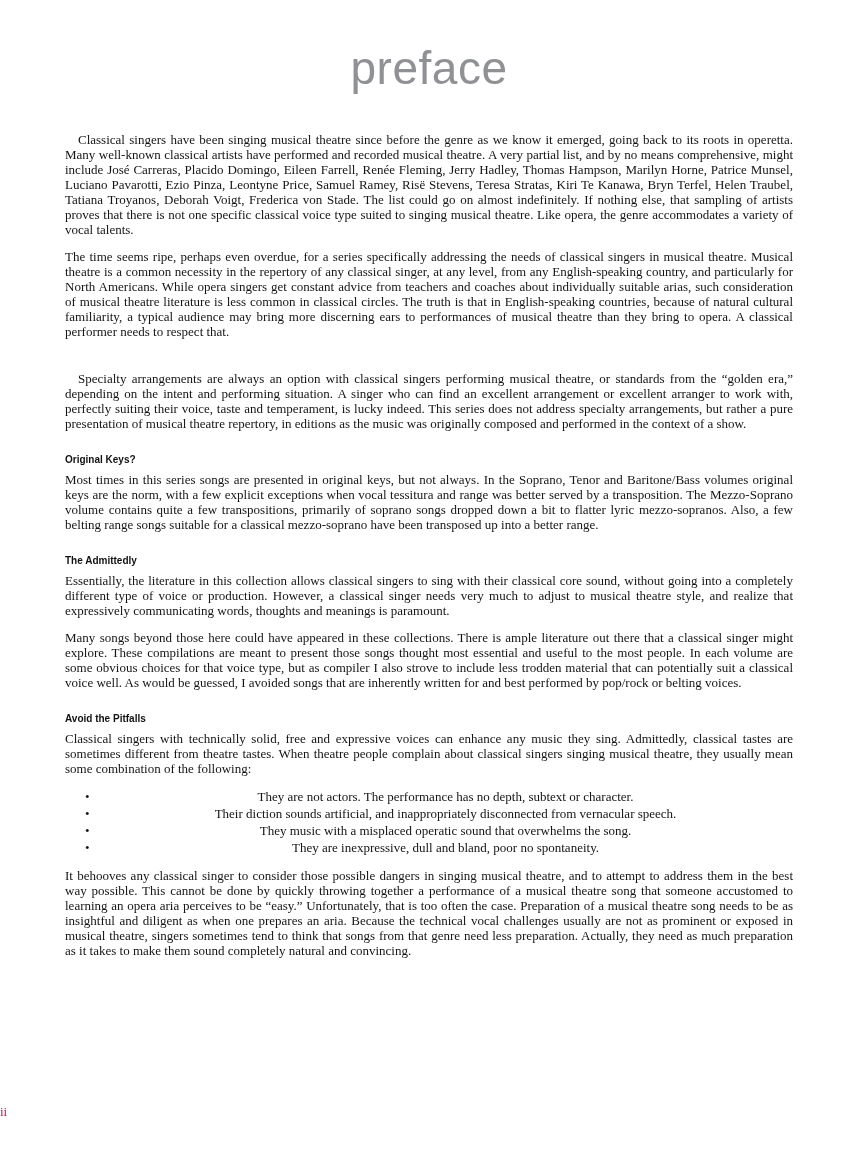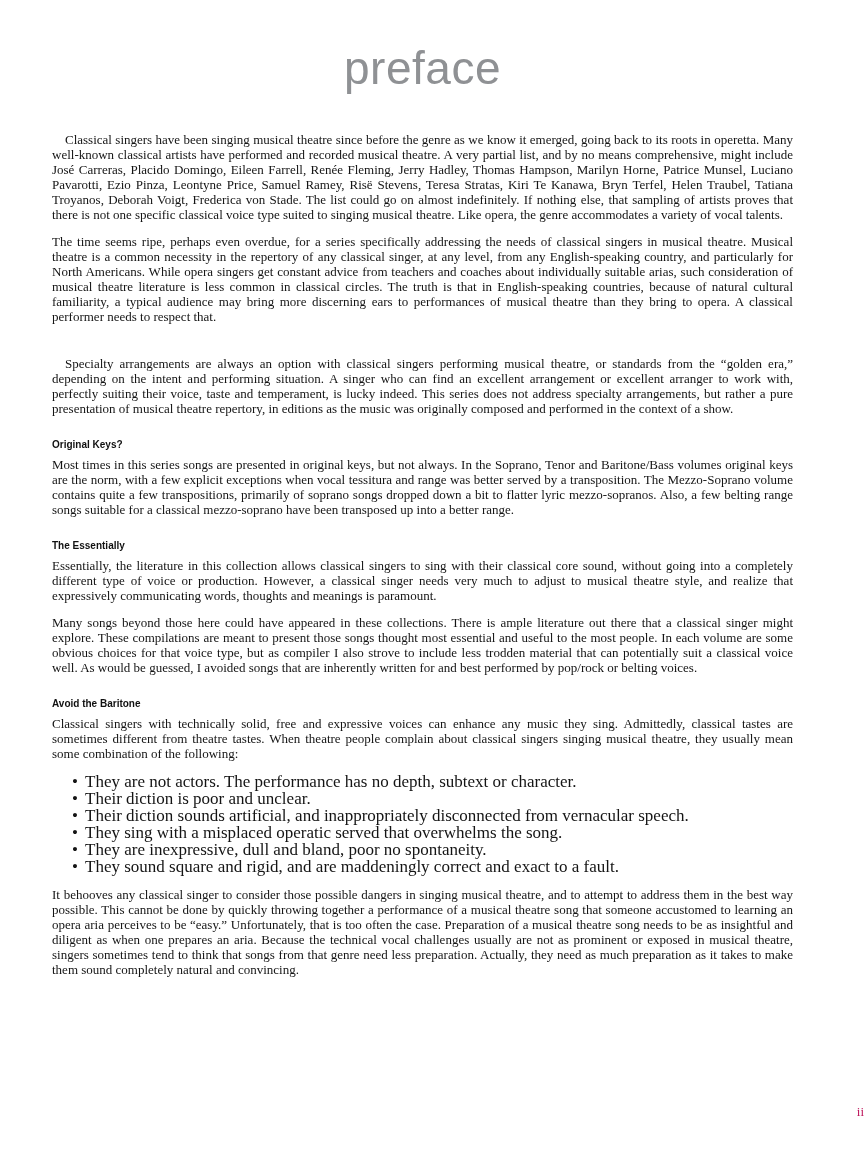--- a/index.html
+++ b/index.html
@@ -12,21 +12,21 @@
     height: 1152px;
     font-family: "Liberation Serif", serif;
     color: #141414;
     position: relative;
     overflow: hidden;
   }
   .page {
     box-sizing: border-box;
     width: 864px;
     height: 1152px;
-    padding: 30px 71px 0 52px;
+    padding: 30px 71px 0 65px;
     position: relative;
   }
   h1.doc-title {
     font-family: "Liberation Sans", sans-serif;
     font-weight: 400;
     color: #8f9194;
     font-size: 46px;
     line-height: 48px;
     text-align: center;
     letter-spacing: 0.5px;
@@ -49,70 +49,68 @@
     line-height: 17px;
     color: #111111;
     margin: 20px 0 4px 0;
   }
   ul.pitfalls {
     list-style: none;
     margin: 4px 0 12px 20px;
     padding: 0;
   }
   ul.pitfalls li {
-    font-size: 17px;
+    font-size: 13px;
     line-height: 17px;
     position: relative;
     padding-left: 13px;
-    text-align: left;
+    text-align: center;
   }
   ul.pitfalls li::before {
     content: "\2022";
     position: absolute;
     left: 0;
     top: 0;
   }
   .page-number {
     position: absolute;
     bottom: 32px;
     left: 0;
     width: 100%;
-    text-align: right;
+    text-align: left;
     font-size: 13px;
     color: #be185d;
     margin-top: 13px;
   }
 </style>
 </head>
 <body>
 
 <div class="page">
 
   <h1 class="doc-title">preface</h1>
 
   <p class="body indent">Classical singers have been singing musical theatre since before the genre as we know it emerged, going back to its roots in operetta. Many well-known classical artists have performed and recorded musical theatre. A very partial list, and by no means comprehensive, might include José Carreras, Placido Domingo, Eileen Farrell, Renée Fleming, Jerry Hadley, Thomas Hampson, Marilyn Horne, Patrice Munsel, Luciano Pavarotti, Ezio Pinza, Leontyne Price, Samuel Ramey, Risë Stevens, Teresa Stratas, Kiri Te Kanawa, Bryn Terfel, Helen Traubel, Tatiana Troyanos, Deborah Voigt, Frederica von Stade. The list could go on almost indefinitely. If nothing else, that sampling of artists proves that there is not one specific classical voice type suited to singing musical theatre. Like opera, the genre accommodates a variety of vocal talents.</p>
   <p class="body">The time seems ripe, perhaps even overdue, for a series specifically addressing the needs of classical singers in musical theatre. Musical theatre is a common necessity in the repertory of any classical singer, at any level, from any English-speaking country, and particularly for North Americans. While opera singers get constant advice from teachers and coaches about individually suitable arias, such consideration of musical theatre literature is less common in classical circles. The truth is that in English-speaking countries, because of natural cultural familiarity, a typical audience may bring more discerning ears to performances of musical theatre than they bring to opera. A classical performer needs to respect that.</p>
   <p class="body indent">Specialty arrangements are always an option with classical singers performing musical theatre, or standards from the “golden era,” depending on the intent and performing situation. A singer who can find an excellent arrangement or excellent arranger to work with, perfectly suiting their voice, taste and temperament, is lucky indeed. This series does not address specialty arrangements, but rather a pure presentation of musical theatre repertory, in editions as the music was originally composed and performed in the context of a show.</p>
 
   <h2 class="section-heading">Original Keys?</h2>
   <p class="body">Most times in this series songs are presented in original keys, but not always. In the Soprano, Tenor and Baritone/Bass volumes original keys are the norm, with a few explicit exceptions when vocal tessitura and range was better served by a transposition. The Mezzo-Soprano volume contains quite a few transpositions, primarily of soprano songs dropped down a bit to flatter lyric mezzo-sopranos. Also, a few belting range songs suitable for a classical mezzo-soprano have been transposed up into a better range.</p>
 
-  <h2 class="section-heading">The Essentially</h2>
+  <h2 class="section-heading">The Admittedly</h2>
   <p class="body">Essentially, the literature in this collection allows classical singers to sing with their classical core sound, without going into a completely different type of voice or production. However, a classical singer needs very much to adjust to musical theatre style, and realize that expressively communicating words, thoughts and meanings is paramount.</p>
   <p class="body">Many songs beyond those here could have appeared in these collections. There is ample literature out there that a classical singer might explore. These compilations are meant to present those songs thought most essential and useful to the most people. In each volume are some obvious choices for that voice type, but as compiler I also strove to include less trodden material that can potentially suit a classical voice well. As would be guessed, I avoided songs that are inherently written for and best performed by pop/rock or belting voices.</p>
 
-  <h2 class="section-heading">Avoid the Baritone</h2>
+  <h2 class="section-heading">Avoid the Pitfalls</h2>
   <p class="body">Classical singers with technically solid, free and expressive voices can enhance any music they sing. Admittedly, classical tastes are sometimes different from theatre tastes. When theatre people complain about classical singers singing musical theatre, they usually mean some combination of the following:</p>
 
   <ul class="pitfalls">
     <li>They are not actors. The performance has no depth, subtext or character.</li>
-    <li>Their diction is poor and unclear.</li>
     <li>Their diction sounds artificial, and inappropriately disconnected from vernacular speech.</li>
-    <li>They sing with a misplaced operatic served that overwhelms the song.</li>
+    <li>They music with a misplaced operatic sound that overwhelms the song.</li>
     <li>They are inexpressive, dull and bland, poor no spontaneity.</li>
-    <li>They sound square and rigid, and are maddeningly correct and exact to a fault.</li>
   </ul>
 
   <p class="body">It behooves any classical singer to consider those possible dangers in singing musical theatre, and to attempt to address them in the best way possible. This cannot be done by quickly throwing together a performance of a musical theatre song that someone accustomed to learning an opera aria perceives to be “easy.” Unfortunately, that is too often the case. Preparation of a musical theatre song needs to be as insightful and diligent as when one prepares an aria. Because the technical vocal challenges usually are not as prominent or exposed in musical theatre, singers sometimes tend to think that songs from that genre need less preparation. Actually, they need as much preparation as it takes to make them sound completely natural and convincing.</p>
 
   <div class="page-number">ii</div>
 
 </div>
 
 </body></html>

